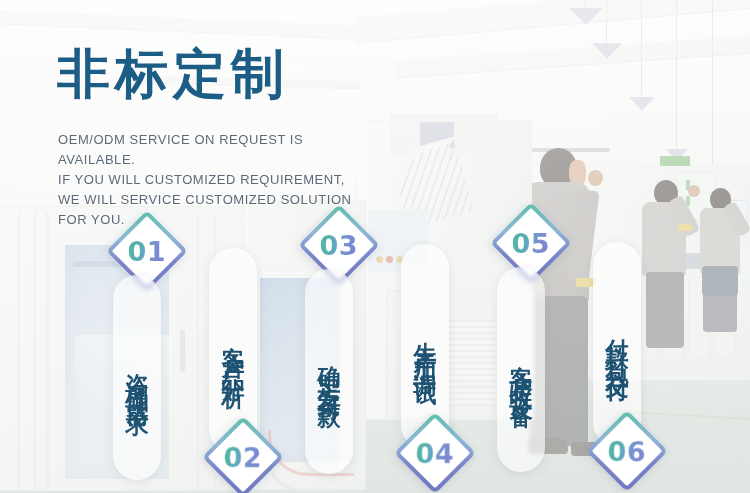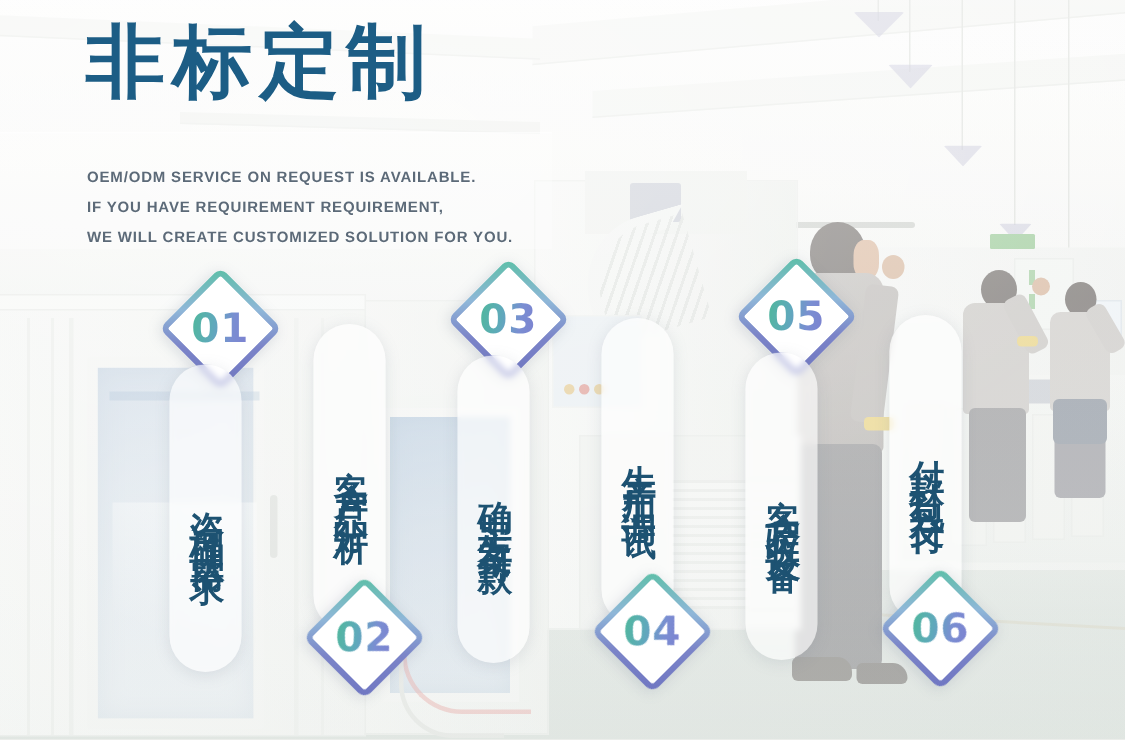--- a/index.html
+++ b/index.html
@@ -206,34 +206,34 @@
   }
 
   
   .header-panel{
     position:absolute; left:0; top:88px; width:368px; height:78px;
     background:rgba(255,255,255,.30);
     border-top:1px solid rgba(255,255,255,.55);
   }
 
   
-  .content{ position:absolute; inset:0; }
+  .content{ position:absolute; inset:0;margin-top:32px; }
 
   .title{
     position:absolute; left:57px; top:14px;
     font-family:"DejaVu Sans","Liberation Sans",sans-serif;
     font-size:53px; font-weight:bold; letter-spacing:5px;
     color:#1c5d85; line-height:1.05;
     text-shadow:0 1px 2px rgba(255,255,255,.6);
   }
 
   .subtitle{
-    position:absolute; left:58px; top:109px; width:320px;
-    font-size:10px; letter-spacing:.55px; line-height:20px;
-    color:#5c6a78; font-weight:700;
+    position:absolute; left:58px; top:98px; width:320px;
+    font-size:13px; letter-spacing:.55px; line-height:20px;
+    color:#5c6a78; font-weight:400;
     text-shadow:0 1px 1px rgba(255,255,255,.75);
   }
 
   .tagline{
     position:absolute; left:392px; top:104px;
     font-family:"Liberation Serif","DejaVu Serif",serif;
     font-size:18px; font-weight:bold; letter-spacing:1.6px;
     color:#1d5580;
     text-shadow:0 1px 2px rgba(255,255,255,.7);
   }
@@ -379,22 +379,22 @@
   </div>
 
   <div class="content">
 
     <div class="header-panel"></div>
 
     <div class="title">非标定制</div>
 
     <div class="subtitle">
       <div>OEM/ODM SERVICE ON REQUEST IS AVAILABLE.</div>
-      <div>IF YOU HAVE REQUIREMENT REQUIREMENT,</div>
-      <div>WE WILL CREATE CUSTOMIZED SOLUTION FOR YOU.</div>
+      <div>IF YOU WILL CUSTOMIZED REQUIREMENT,</div>
+      <div>WE WILL SERVICE CUSTOMIZED SOLUTION FOR YOU.</div>
     </div>
 
 
     <div class="steps">
 
       <div class="step" style="left:95px">
         <div class="diamond" style="left:23px; top:190px">
           <span class="diamond-num">01</span>
         </div>
         <div class="pill" style="top:243px; height:205px">

